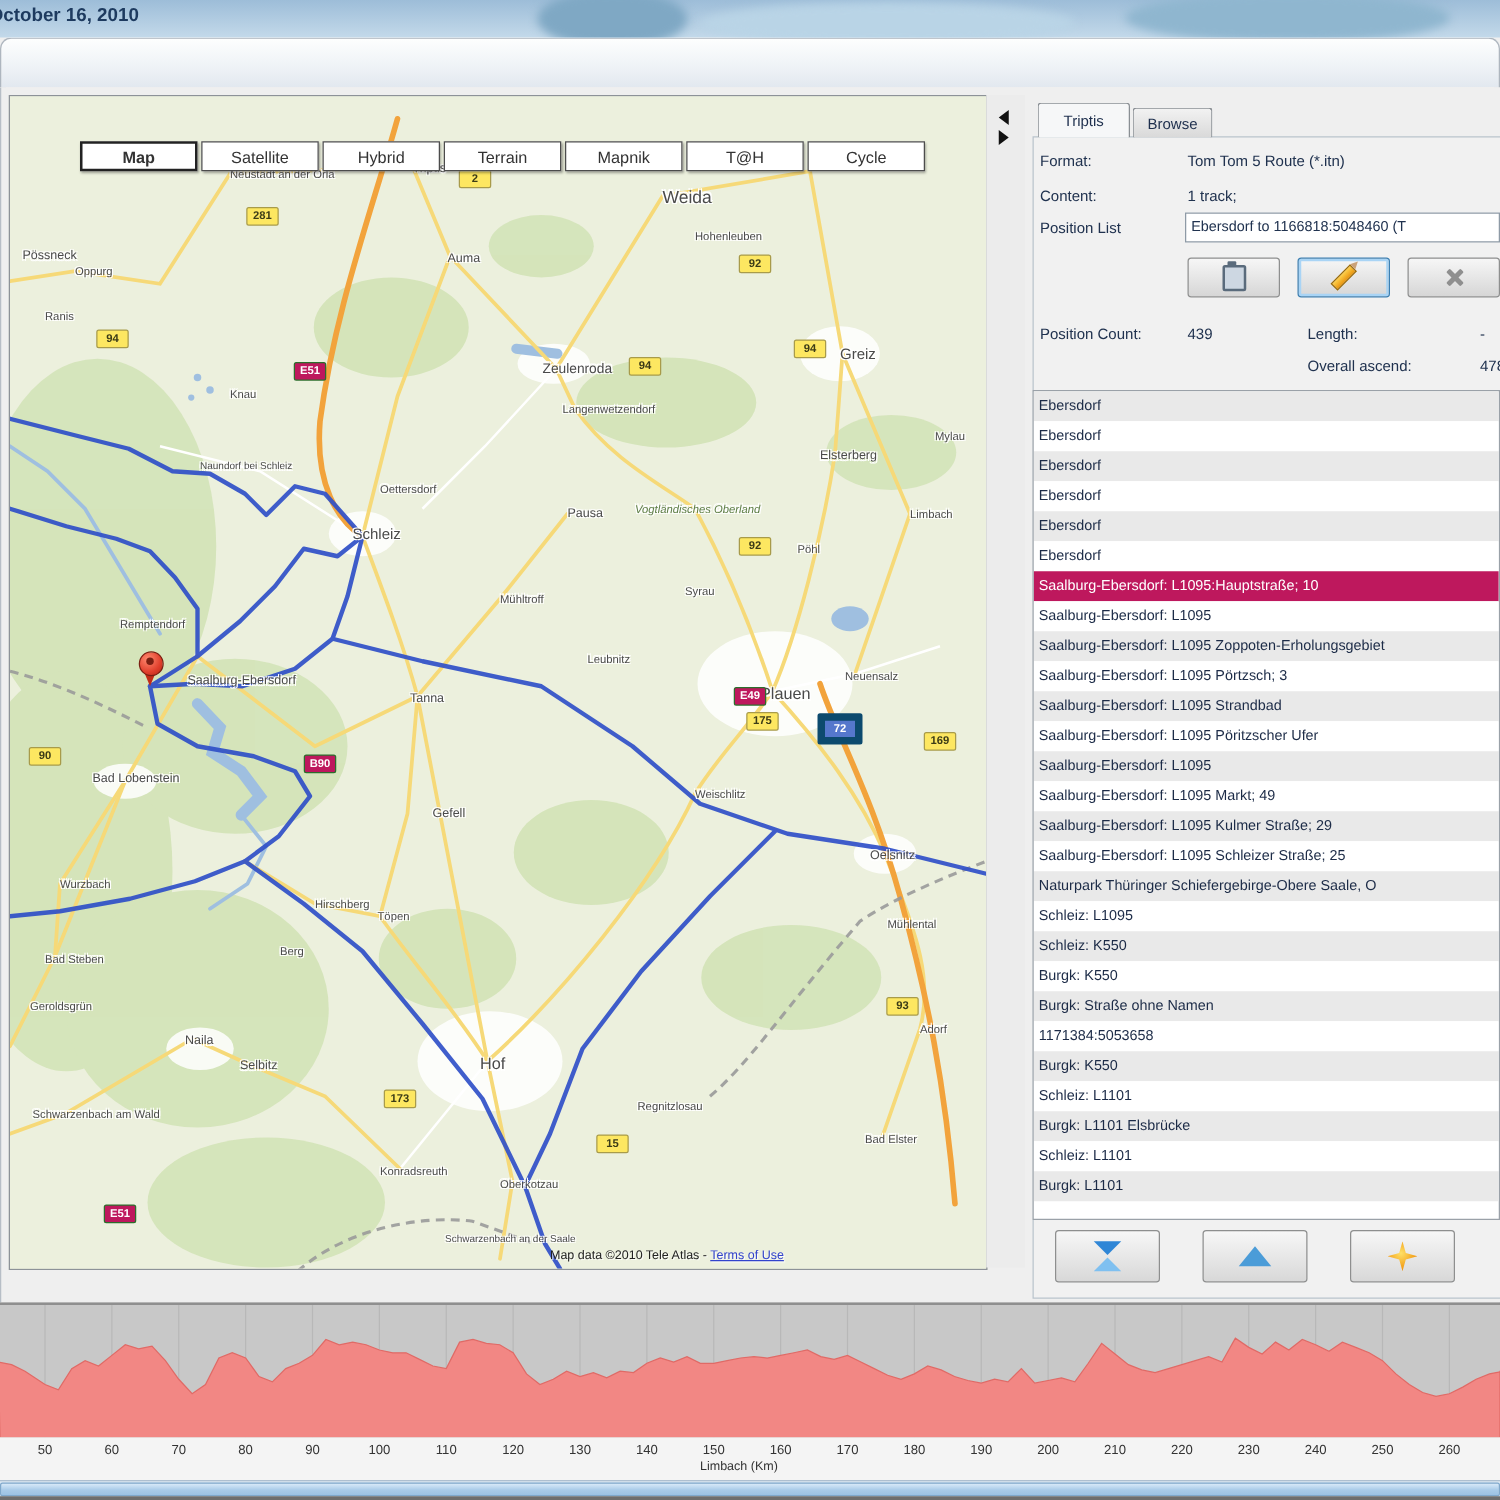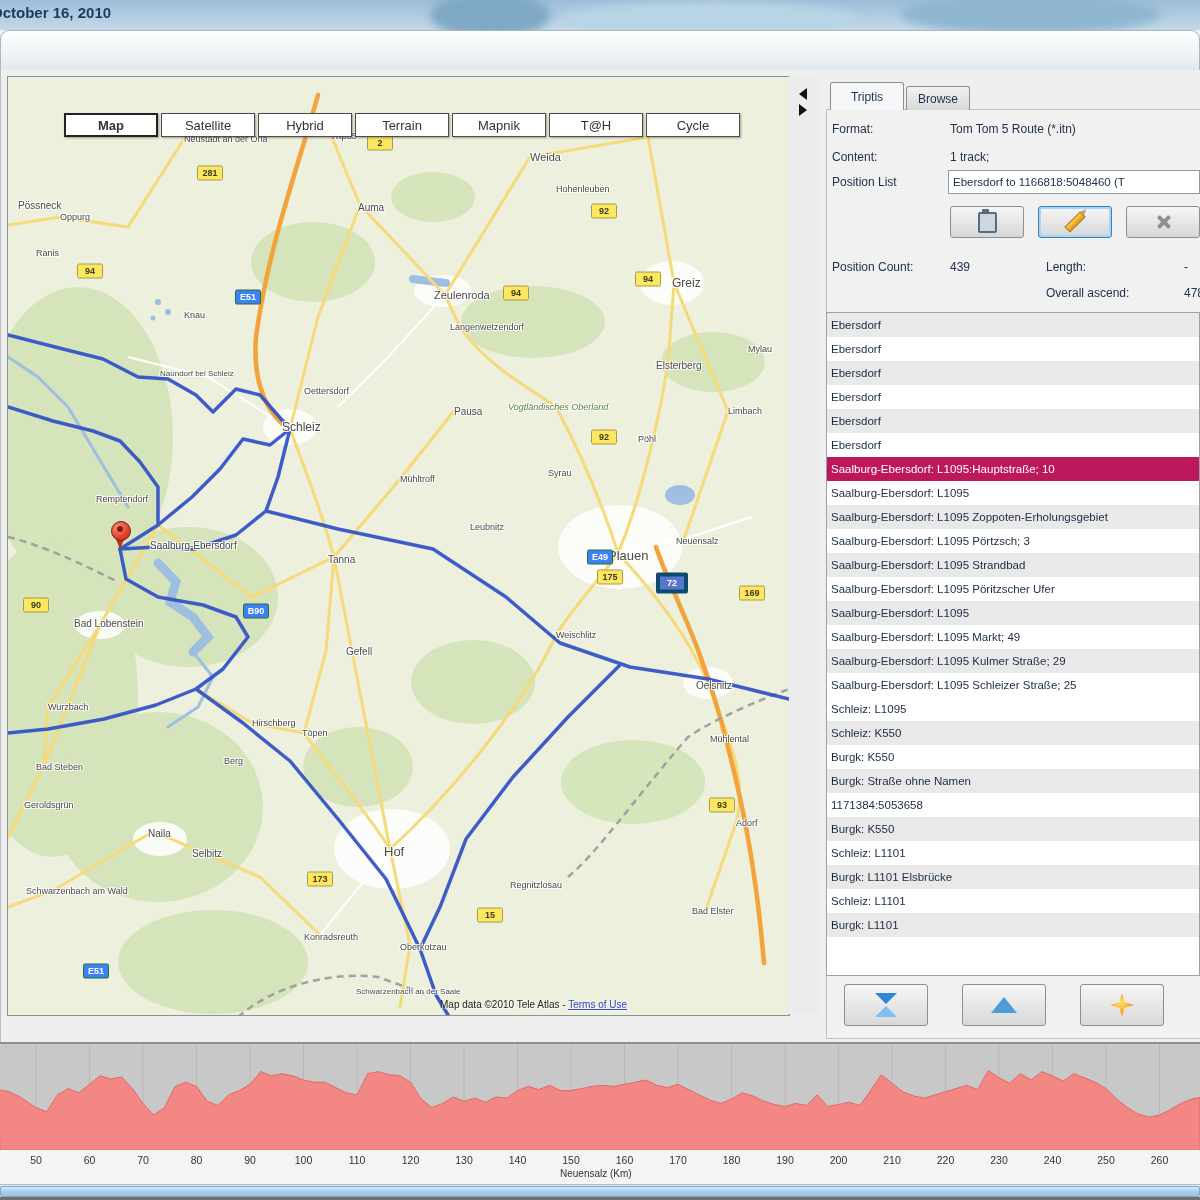--- a/index.html
+++ b/index.html
@@ -24,22 +24,22 @@
   .map-btn{width:94px;height:24px;background:#fff;border:1px solid #4c4c4c;box-sizing:border-box;
            font-size:13px;color:#333;display:flex;align-items:center;justify-content:center;cursor:pointer;
            box-shadow:1px 1px 2px rgba(0,0,0,.35);}
   .map-btn.active{border:2px solid #222;font-weight:bold;}
   .map-label{position:absolute;color:#4a4a4a;white-space:nowrap;z-index:10;transform:translate(0,-50%);
              text-shadow:1px 1px 0 #fff,-1px -1px 0 #fff,1px -1px 0 #fff,-1px 1px 0 #fff;}
   .map-label.park{color:#5d7d46;font-style:italic;}
   .badge{position:absolute;z-index:12;font-size:9px;font-weight:bold;line-height:13px;text-align:center;
          min-width:20px;padding:0 2px;height:13px;border-radius:2px;transform:translate(-50%,-50%);}
   .badge.y{background:#fde761;border:1px solid #a89b4a;color:#3c3c17;}
-  .badge.g{background:#3b82f6;border:1px solid #2c6e2c;color:#fff;}
-  .badge.b{background:#5577cc;border:4px solid #0c4a6e;color:#fff;}
+  .badge.g{background:#be185d;border:1px solid #2c6e2c;color:#fff;}
+  .badge.b{background:#5577cc;border:6px solid #0c4a6e;color:#fff;}
   #map-marker{position:absolute;z-index:25;width:0;height:0;transform:translate(-50%,-100%);}
   #map-marker .head{position:absolute;left:-9px;top:-26px;width:18px;height:18px;border-radius:50%;
         background:radial-gradient(circle at 35% 30%,#ff8a70,#e03f2c 60%,#b02515);border:1px solid #7a1f12;}
   #map-marker .tip{position:absolute;left:-5px;top:-10px;width:0;height:0;
         border-left:5px solid transparent;border-right:5px solid transparent;border-top:12px solid #c22c18;}
   #map-marker .dot{position:absolute;left:-3px;top:-21px;width:6px;height:6px;border-radius:50%;background:#7a1f12;}
   #map-attrib{position:absolute;left:432px;top:922px;z-index:20;font-size:10px;color:#222;
         text-shadow:1px 1px 0 rgba(255,255,255,.8);}
   #map-attrib a{color:#3344cc;text-decoration:underline;}
 
@@ -216,21 +216,21 @@
       <div class="map-btn">T@H</div>
       <div class="map-btn">Cycle</div>
     </div>
   <div class="abs" id="map-labels" style="left:0;top:0;width:781px;height:938px;">
       <div class="map-label" style="left: 10px; top: 128px; font-size: 10px;">Pössneck</div>
       <div class="map-label" style="left: 52px; top: 140px; font-size: 9px;">Oppurg</div>
       <div class="map-label" style="left: 28px; top: 176px; font-size: 9px;">Ranis</div>
       <div class="map-label" style="left: 176px; top: 62px; font-size: 9px;">Neustadt an der Orla</div>
       <div class="map-label" style="left: 322px; top: 58px; font-size: 10px;">Triptis</div>
       <div class="map-label" style="left: 350px; top: 130px; font-size: 10px;">Auma</div>
-      <div class="map-label" style="left: 522px; top: 80px; font-size: 11px;">Weida</div>
+      <div class="map-label" style="left: 522px; top: 80px; font-size: 14px;">Weida</div>
       <div class="map-label" style="left: 548px; top: 112px; font-size: 9px;">Hohenleuben</div>
       <div class="map-label" style="left: 664px; top: 206px; font-size: 12px;">Greiz</div>
       <div class="map-label" style="left: 426px; top: 218px; font-size: 11px;">Zeulenroda</div>
       <div class="map-label" style="left: 442px; top: 250px; font-size: 9px;">Langenwetzendorf</div>
       <div class="map-label" style="left: 176px; top: 238px; font-size: 9px;">Knau</div>
       <div class="map-label" style="left: 152px; top: 296px; font-size: 8px;">Naundorf bei Schleiz</div>
       <div class="map-label" style="left: 296px; top: 314px; font-size: 9px;">Oettersdorf</div>
       <div class="map-label" style="left: 274px; top: 350px; font-size: 12px;">Schleiz</div>
       <div class="map-label" style="left: 648px; top: 288px; font-size: 10px;">Elsterberg</div>
       <div class="map-label" style="left: 740px; top: 272px; font-size: 9px;">Mylau</div>
@@ -346,20 +346,21 @@
         <div class="lrow sel">Saalburg-Ebersdorf: L1095:Hauptstraße; 10</div>
         <div class="lrow odd">Saalburg-Ebersdorf: L1095</div>
         <div class="lrow even">Saalburg-Ebersdorf: L1095 Zoppoten-Erholungsgebiet</div>
         <div class="lrow odd">Saalburg-Ebersdorf: L1095 Pörtzsch; 3</div>
         <div class="lrow even">Saalburg-Ebersdorf: L1095 Strandbad</div>
         <div class="lrow odd">Saalburg-Ebersdorf: L1095 Pöritzscher Ufer</div>
         <div class="lrow even">Saalburg-Ebersdorf: L1095</div>
         <div class="lrow odd">Saalburg-Ebersdorf: L1095 Markt; 49</div>
         <div class="lrow even">Saalburg-Ebersdorf: L1095 Kulmer Straße; 29</div>
         <div class="lrow odd">Saalburg-Ebersdorf: L1095 Schleizer Straße; 25</div>
+        <div class="lrow even">Naturpark Thüringer Schiefergebirge-Obere Saale, O</div>
         <div class="lrow odd">Schleiz: L1095</div>
         <div class="lrow even">Schleiz: K550</div>
         <div class="lrow odd">Burgk: K550</div>
         <div class="lrow even">Burgk: Straße ohne Namen</div>
         <div class="lrow odd">1171384:5053658</div>
         <div class="lrow even">Burgk: K550</div>
         <div class="lrow odd">Schleiz: L1101</div>
         <div class="lrow even">Burgk: L1101 Elsbrücke</div>
         <div class="lrow odd">Schleiz: L1101</div>
         <div class="lrow even">Burgk: L1101</div>
@@ -426,18 +427,18 @@
       <span class="tick" style="left: 731.5px;">180</span>
       <span class="tick" style="left: 785px;">190</span>
       <span class="tick" style="left: 838.5px;">200</span>
       <span class="tick" style="left: 892px;">210</span>
       <span class="tick" style="left: 945.5px;">220</span>
       <span class="tick" style="left: 999px;">230</span>
       <span class="tick" style="left: 1052.5px;">240</span>
       <span class="tick" style="left: 1106px;">250</span>
       <span class="tick" style="left: 1159.5px;">260</span>
     </div>
-  <div id="axis-title">Neuensalz (Km)</div>
+  <div id="axis-title">Limbach (Km)</div>
 </div>
 <div class="abs" id="scrollbar">
   <div id="scroll-thumb"></div>
 </div>
 <div class="abs" id="bottomstrip"></div>
 
 </body></html>

